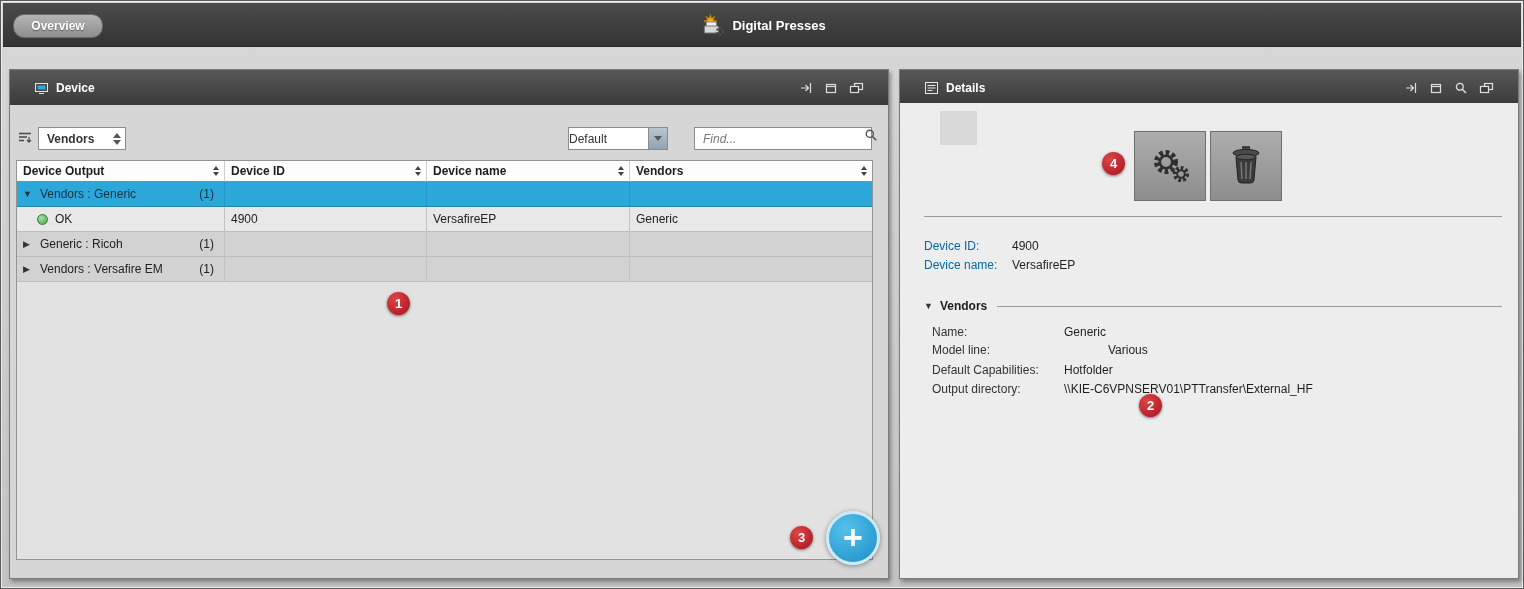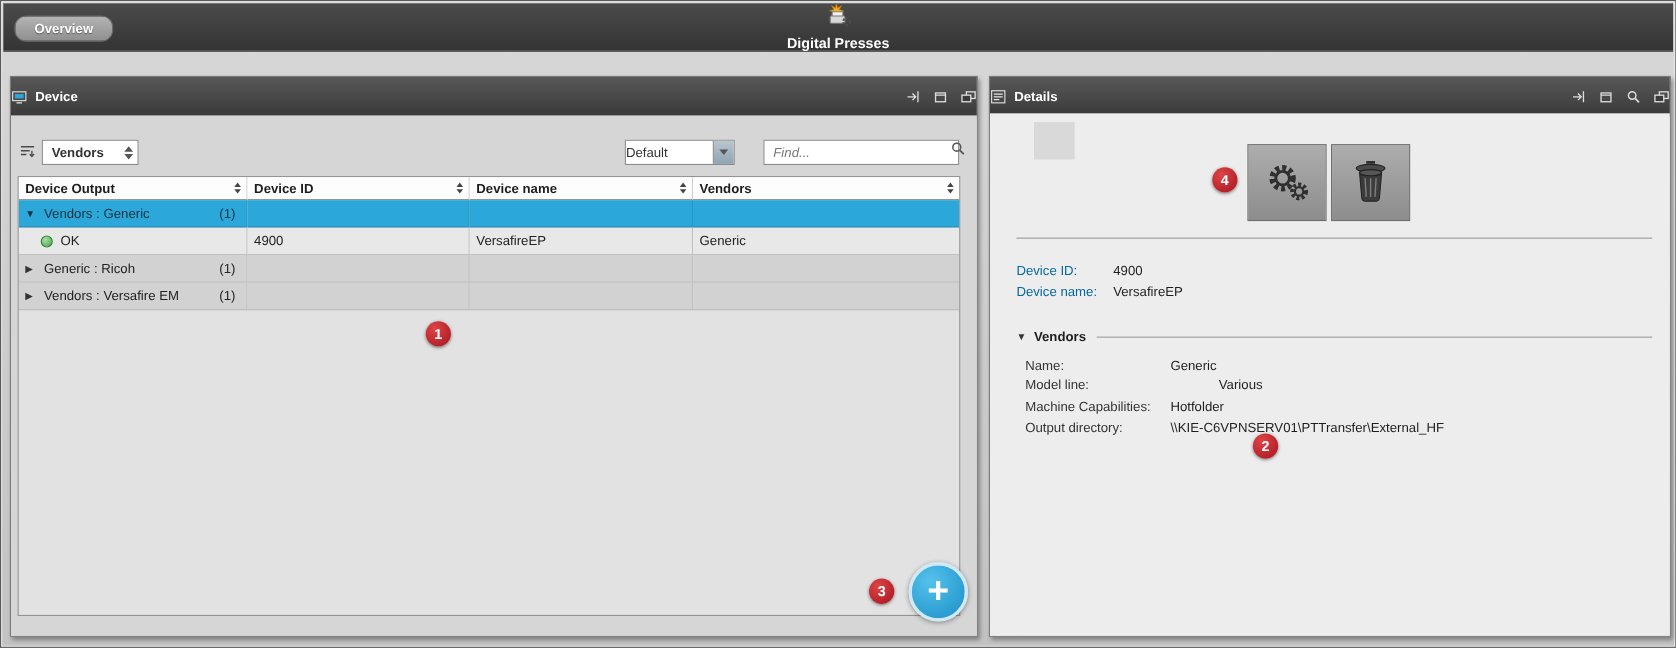--- a/index.html
+++ b/index.html
@@ -10,29 +10,29 @@
          box-shadow:inset 0 0 0 1px #ececec; }
 
   
   .topbar { position:absolute; left:2px; right:2px; top:2px; height:44px;
             background:linear-gradient(#4b4b4b,#343434); border-bottom:1px solid #262626; }
   .overview-btn { position:absolute; left:10px; top:11px; width:90px; height:24px;
             background:linear-gradient(#b4b4b4,#8f8f8f); border:1px solid #6a6a6a; border-radius:11px;
             color:#fff; font-weight:bold; font-size:12px; text-shadow:0 1px 1px rgba(0,0,0,.45);
             font-family:"Liberation Sans", sans-serif; cursor:pointer; }
   .topbar-title { position:absolute; left:50%; top:0; height:44px; transform:translateX(-50%);
-            display:flex; align-items:center; gap:7px;flex-direction:column; }
+            display:flex; align-items:center; gap:7px; }
   .topbar-title span { color:#fff; font-weight:bold; font-size:13px; }
 
   
   .panel { position:absolute; top:68px; height:510px; border:1px solid #7b7b7b;
            background:#d7d7d7; box-shadow:2px 3px 4px rgba(0,0,0,.35); }
   #device-panel { left:8px;  width:880px; }
   #details-panel{ left:898px; width:620px; }
-  .panel-header { height:36px; display:flex; align-items:center; gap:7px; padding:0 0;
+  .panel-header { height:36px; display:flex; align-items:center; gap:7px; padding:0 24px;
            background:linear-gradient(#585858,#3a3a3a); border-bottom:1px solid #2d2d2d; }
   .panel-header .ph-title { color:#fff; font-weight:bold; font-size:12px; }
   .ph-tools { margin-left:auto; display:flex; gap:11px; align-items:center; }
   .tool { display:inline-flex; cursor:pointer; }
   .accent { height:2px; background:#2ba7d9; }
   .panel-body { position:absolute; left:0; right:0; bottom:0; }
   #device-panel .panel-body  { top:35px; background:#d6d6d6; }
   #details-panel .panel-body { top:33px; background:#ededed; }
 
   
@@ -354,21 +354,21 @@
 
       <div class="vrow" style="top:222px;">
         <span class="flabel">Name:</span>
         <span class="fvalue">Generic</span>
       </div>
       <div class="vrow" style="top:240px;gap:44px;">
         <span class="flabel">Model line:</span>
         <span class="fvalue">Various</span>
       </div>
       <div class="vrow" style="top:260px;">
-        <span class="flabel">Machine Capabilities:</span>
+        <span class="flabel">Default Capabilities:</span>
         <span class="fvalue">Hotfolder</span>
       </div>
       <div class="vrow" style="top:279px;">
         <span class="flabel">Output directory:</span>
         <span class="fvalue">\\KIE-C6VPNSERV01\PTTransfer\External_HF</span>
       </div>
     </div>
   </div>
 
   <div class="callout" id="callout-1">1</div>

